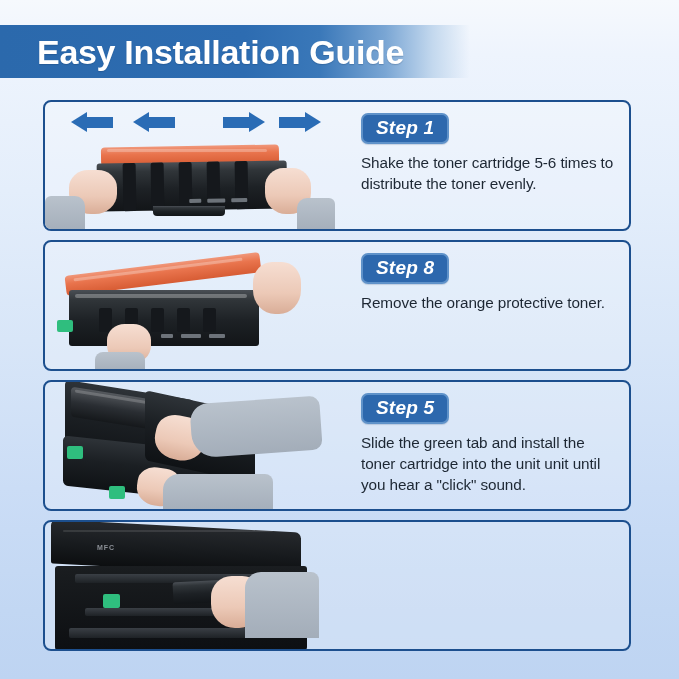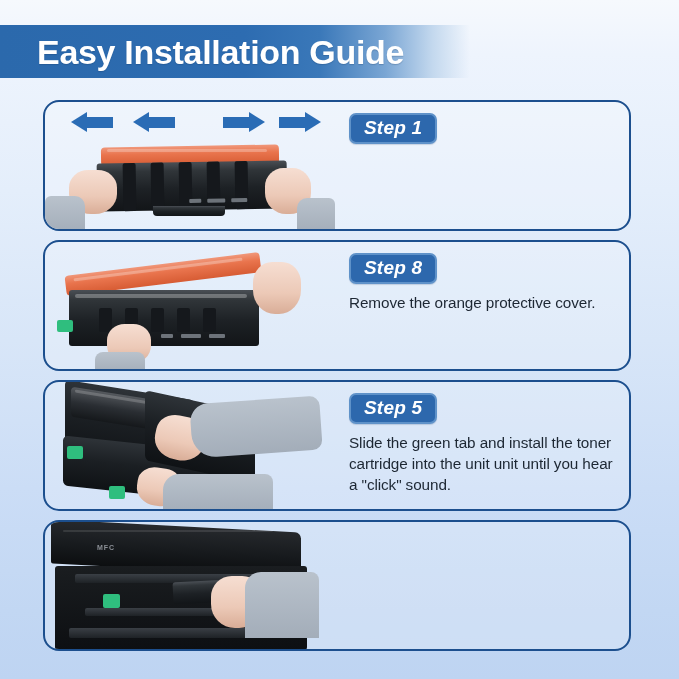--- a/index.html
+++ b/index.html
@@ -60,24 +60,25 @@
     left: 43px;
     top: 100px;
     width: 588px;
   }
   .card {
     position: relative;
     box-sizing: border-box;
     height: 131px;
     margin-bottom: 9px;
     border: 2px solid #1c4f8e;
-    border-radius: 16px;
+    border-radius: 8px;
     background: rgba(255,255,255,0.22);
     display: flex;
     overflow: hidden;
+    gap: 12px;
   }
   .card-figure {
     position: relative;
     width: 290px;
     flex: 0 0 290px;
     overflow: hidden;
   }
   .card-body {
     flex: 1 1 auto;
     padding: 11px 14px 6px 14px;
@@ -275,20 +276,21 @@
           <div class="hand" style="left:24px; top:68px; width:48px; height:44px;"></div>
           <div class="sleeve" style="left:0px; top:94px; width:40px; height:37px; border-radius:6px 10px 0 0;"></div>
 
           <div class="hand" style="left:220px; top:66px; width:46px; height:46px;"></div>
           <div class="sleeve" style="left:252px; top:96px; width:38px; height:35px; border-radius:10px 6px 0 0;"></div>
         </div>
       </div>
 
       <div class="card-body">
         <div class="step-badge">Step 1</div>
+        <div class="step-text">Shake the toner cartridge 5-6 times to distribute the toner evenly.</div>
       </div>
     </div>
 
     <div class="card">
       <div class="card-figure">
         <div class="figwrap">
 
           <div class="cart-orange" style="left:20px; top:22px; width:196px; height:20px; transform:rotate(-7deg);"></div>
           <div class="hl" style="left:28px; top:26px; width:170px; height:3px; opacity:.5; transform:rotate(-7deg);"></div>
 
@@ -307,21 +309,21 @@
 
           <div class="hand" style="left:208px; top:20px; width:48px; height:52px;"></div>
 
           <div class="hand" style="left:62px; top:82px; width:44px; height:40px;"></div>
           <div class="sleeve" style="left:50px; top:110px; width:50px; height:21px; border-radius:8px 8px 0 0;"></div>
         </div>
       </div>
 
       <div class="card-body">
         <div class="step-badge">Step 8</div>
-        <div class="step-text">Remove the orange protective cover.</div>
+        <div class="step-text">Remove the orange protective toner.</div>
       </div>
     </div>
 
     <div class="card">
       <div class="card-figure">
         <div class="figwrap">
 
           <div class="drum-shell" style="left:20px; top:8px; width:130px; height:78px; transform:skewY(9deg);"></div>
           <div class="drum-roller" style="left:26px; top:14px; width:118px; height:30px; transform:skewY(9deg);"></div>
           <div class="hl" style="left:30px; top:16px; width:106px; height:3px; opacity:.35; transform:skewY(9deg);"></div>

